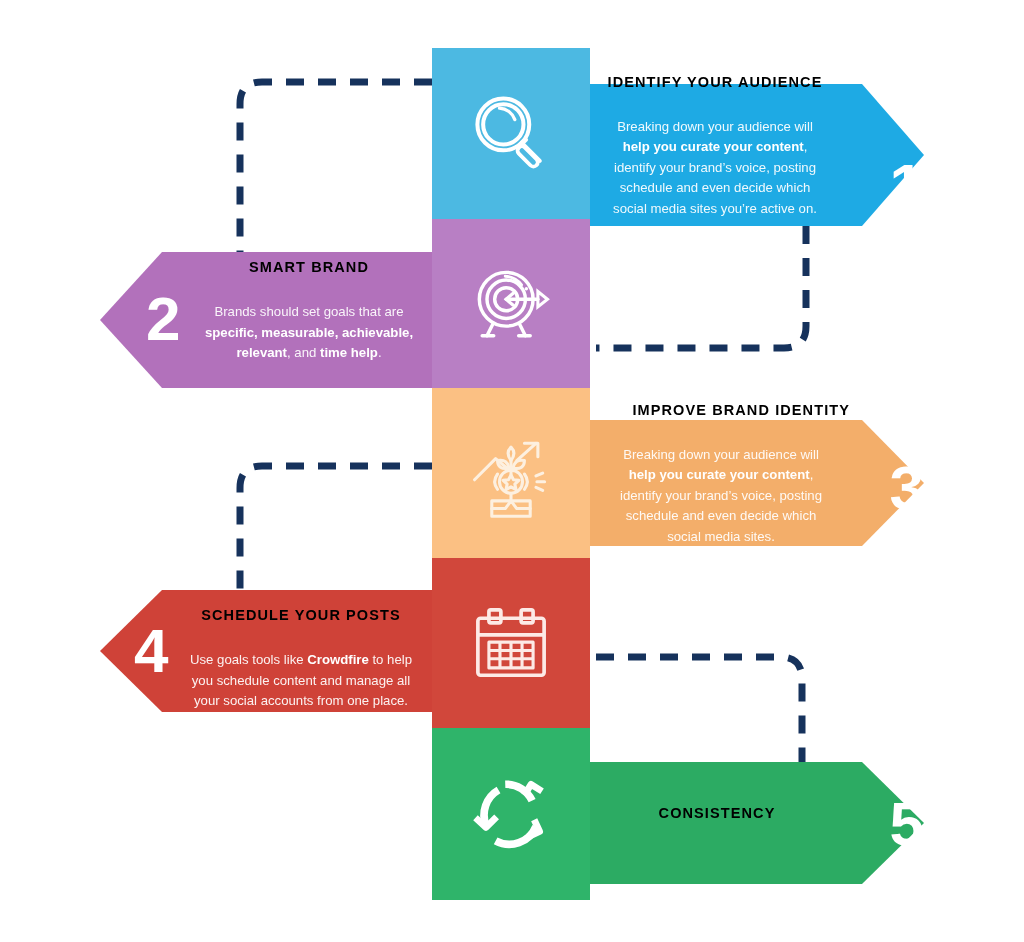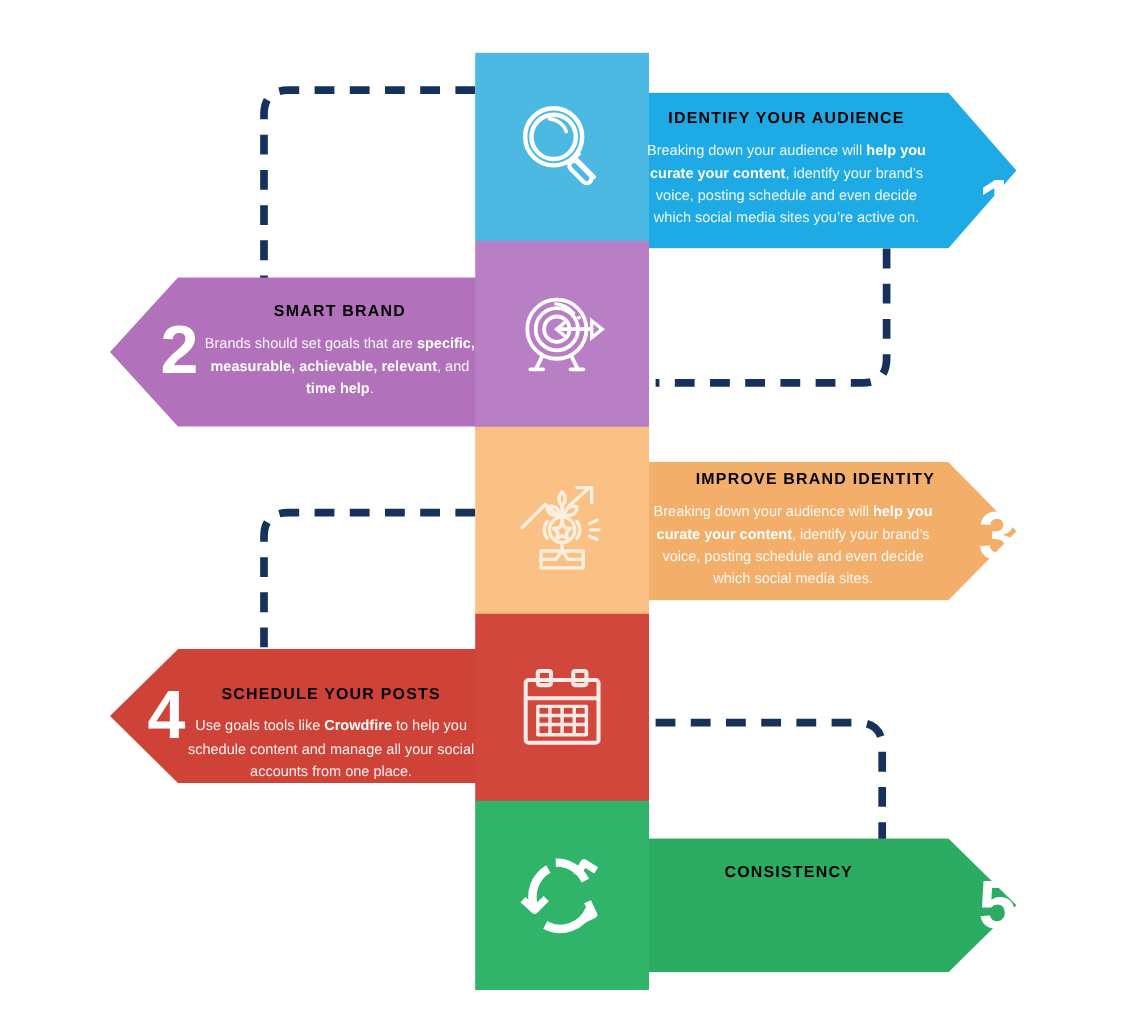--- a/index.html
+++ b/index.html
@@ -75,21 +75,21 @@
     font-weight: bold;
     letter-spacing: 1.1px;
     text-align: center;
     margin: 0 0 10px 0;
     line-height: 1.1;
   }
   .banner-body {
     font-size: 13.2px;
     line-height: 1.55;
     text-align: center;
-    margin: 0;
+    margin: 16px;
     color: rgba(255,255,255,0.93);
   }
   .banner-body b { font-weight: bold; color: #ffffff; }
   .step-num {
     position: absolute;
     font-size: 62px;
     font-weight: bold;
     line-height: 1;
     color: #ffffff;
     top: 50%;
@@ -218,21 +218,21 @@
         <line x1="50" y1="48" x2="50" y2="76" stroke-width="3.4"></line>
         <line x1="62" y1="48" x2="62" y2="76" stroke-width="3.4"></line>
         <line x1="26" y1="57" x2="74" y2="57" stroke-width="3.4"></line>
         <line x1="26" y1="66" x2="74" y2="66" stroke-width="3.4"></line>
       </svg>
     </span>
   </div>
 
   <div class="banner banner-right" style="left:500px; top:762px; width:424px; height:122px; background:#2cab63;">
   </div>
-  <div class="banner-inner" style="left:586px; top:738px; width:262px; height:122px; z-index:5;">
+  <div class="banner-inner" style="left:586px; top:758px; width:262px; height:122px; z-index:5;">
     <div class="banner-title">CONSISTENCY</div>
   </div>
   <div class="step-num num-right" style="top:793px; right:100px; z-index:6; transform:none;">5</div>
 
   <div class="tile-shadow" style="top:884px; background:#1f9354;"></div>
   <div class="tile" style="top:728px; background:#2fb46a;">
     <span>
       <svg width="96" height="96" viewBox="0 0 100 100" fill="none" stroke="#ffffff" stroke-width="8" stroke-linecap="butt">
         <path d="M24 62 A30 30 0 0 1 37 25"></path>
         <path d="M13 54 l11 10 l11 -11" stroke-width="7" stroke-linejoin="round"></path>

